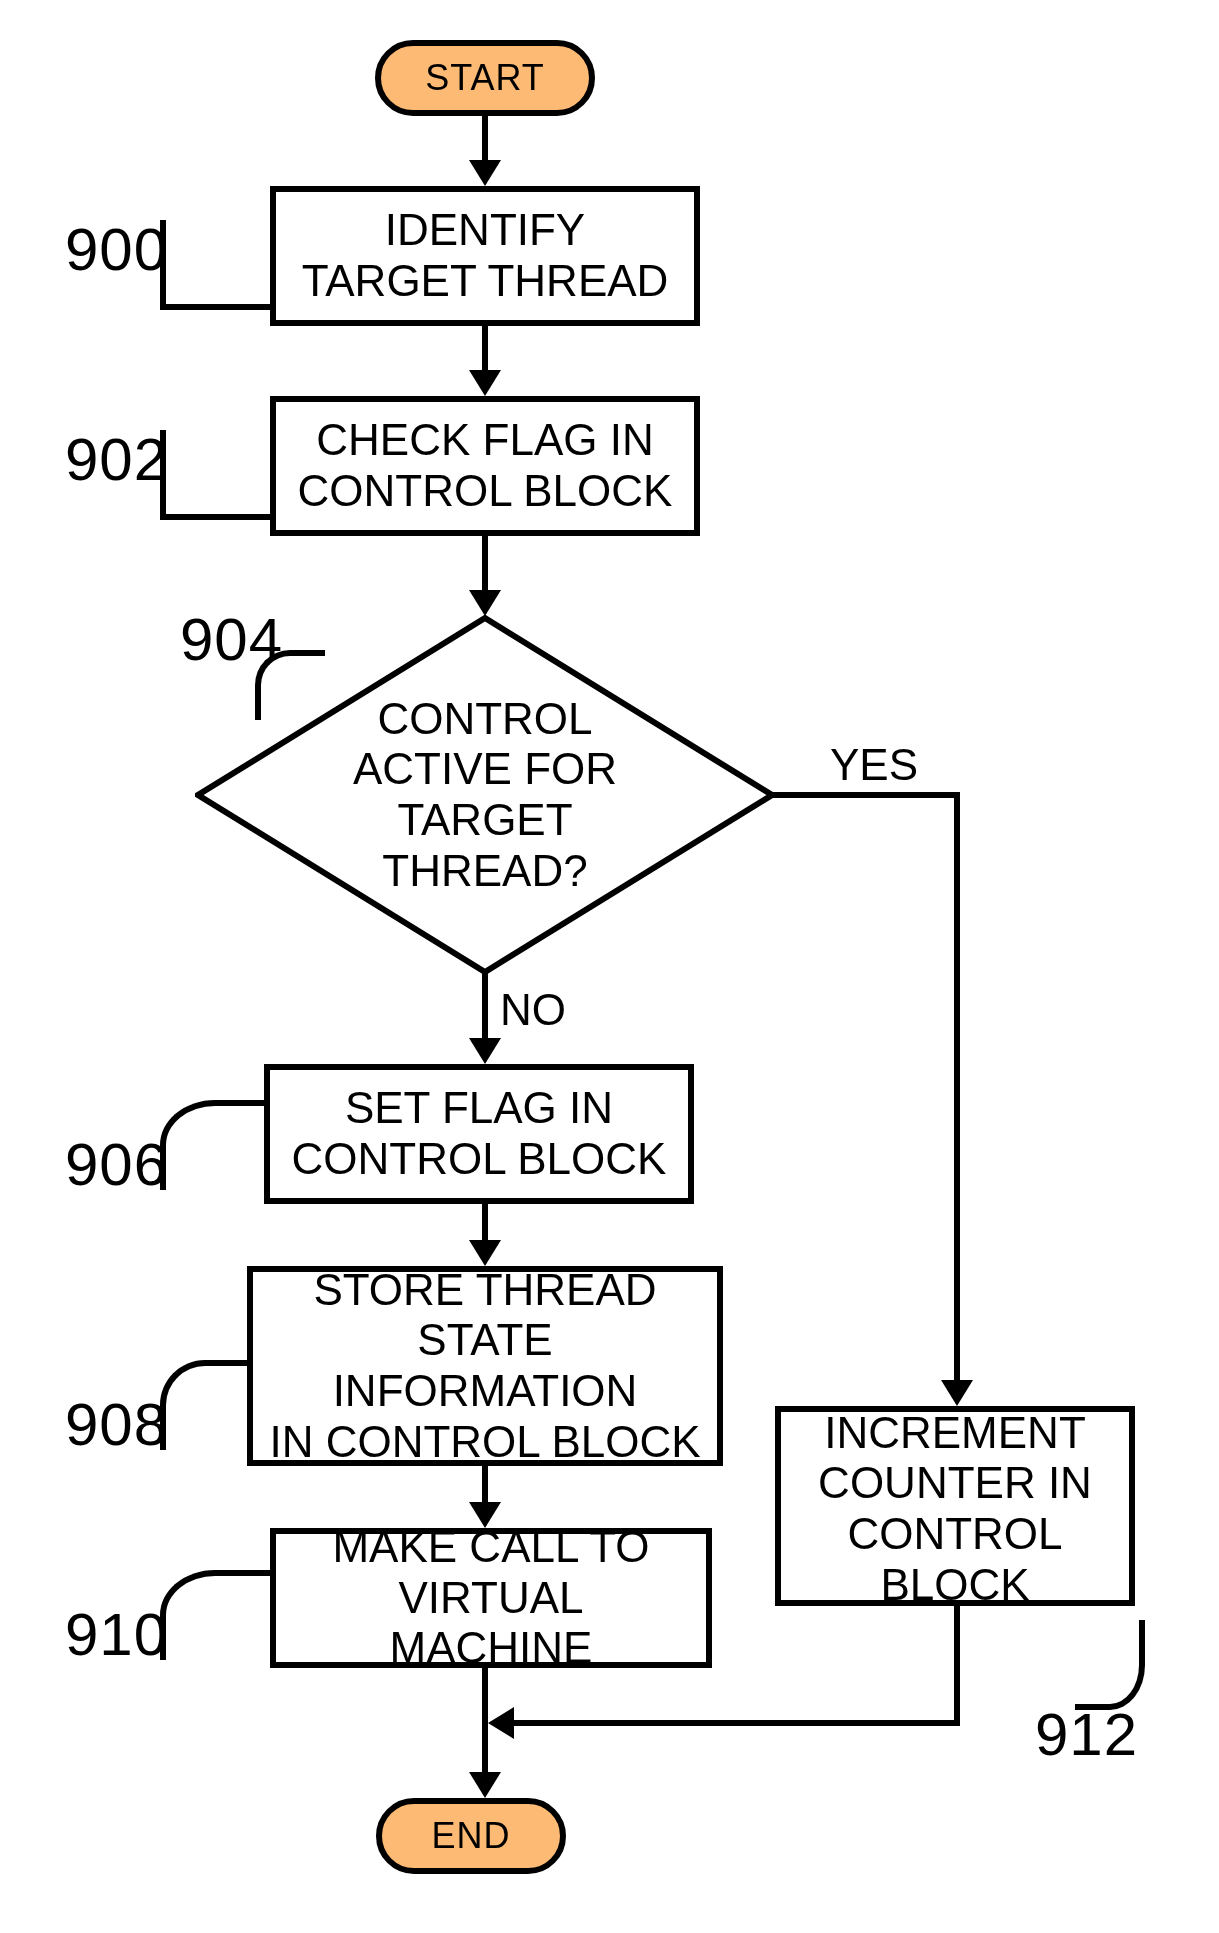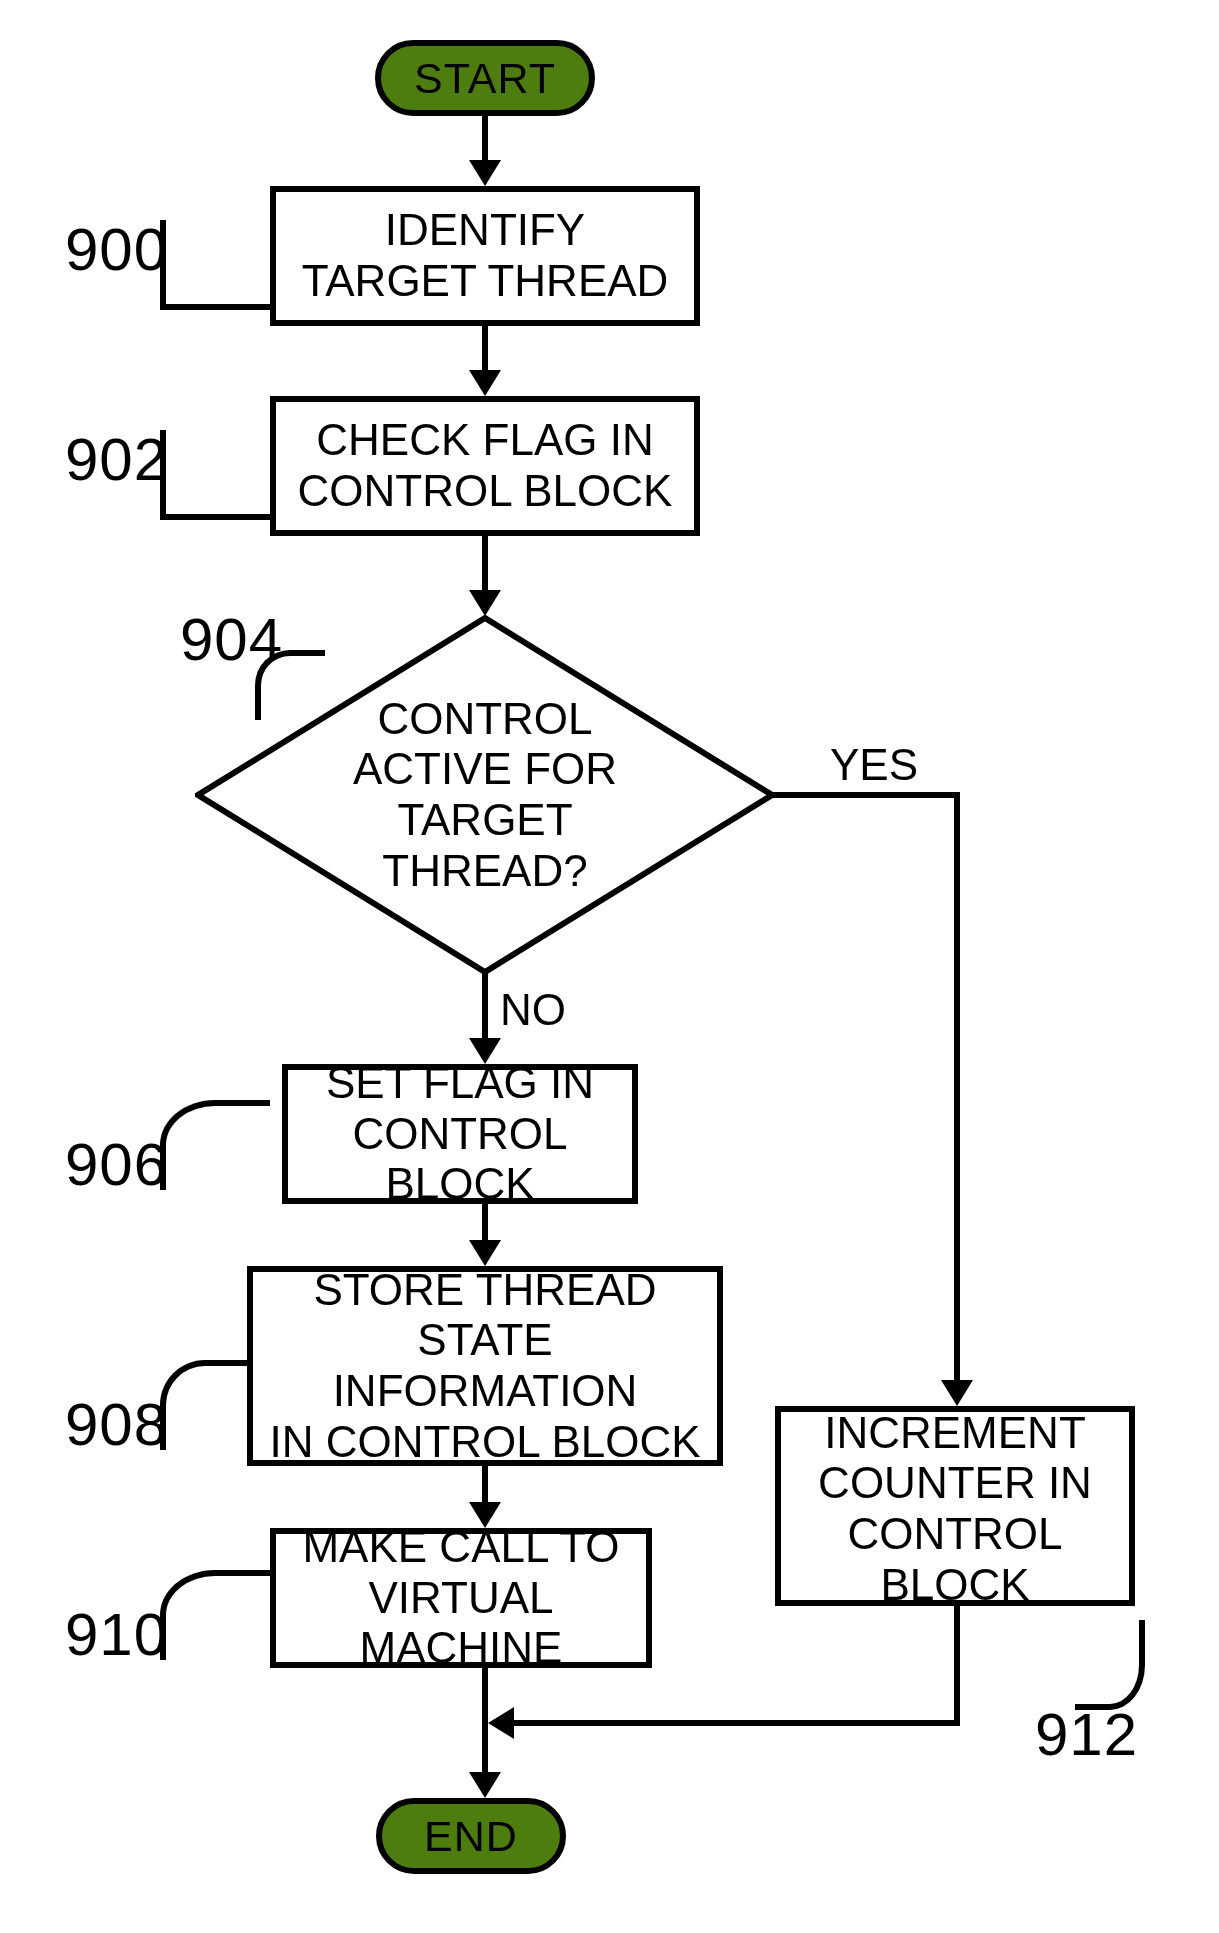--- a/index.html
+++ b/index.html
@@ -15,24 +15,24 @@
     height: 1933px;
     background: #fff;
   }
   .terminal {
     position: absolute;
     border: 6px solid #000;
     border-radius: 40px;
     display: flex;
     align-items: center;
     justify-content: center;
-    font-size: 43px;
+    font-size: 36px;
     font-weight: 400;
     letter-spacing: 1px;
-    background: #4d7c0f;
+    background: #fdba74;
     text-align: center;
   }
   .process {
     position: absolute;
     border: 6px solid #000;
     display: flex;
     align-items: center;
     justify-content: center;
     text-align: center;
     font-size: 44px;
@@ -144,42 +144,42 @@
 
   <div class="edge-label" style="left:830px; top:740px;">YES</div>
   <div class="arrow-line" style="left:772px; top:792px; width:188px; height:6px;"></div>
   <div class="arrow-line" style="left:954px; top:792px; width:6px; height:594px;"></div>
   <div class="arrow-head-down" style="left:941px; top:1380px;"></div>
 
   <div class="edge-label" style="left:500px; top:985px;">NO</div>
   <div class="arrow-line" style="left:482px; top:972px; width:6px; height:72px;"></div>
   <div class="arrow-head-down" style="left:469px; top:1038px;"></div>
 
-  <div class="process" style="left:282px; top:1064px; width:356px; height:140px;">
+  <div class="process" style="left:264px; top:1064px; width:430px; height:140px;">
     <span style="white-space:pre-line;">SET FLAG IN
 CONTROL BLOCK</span>
   </div>
   <div class="ref-label" style="left:65px; top:1130px;">906</div>
   <div class="lead-curve" style="left:160px; top:1100px; width:110px; height:90px; border-bottom:none; border-right:none; border-top-right-radius:0; border-bottom-left-radius:0; border-bottom-right-radius:0;"></div>
 
   <div class="arrow-line" style="left:482px; top:1204px; width:6px; height:42px;"></div>
   <div class="arrow-head-down" style="left:469px; top:1240px;"></div>
 
   <div class="process" style="left:247px; top:1266px; width:476px; height:200px;">
     <span style="white-space:pre-line;">STORE THREAD
 STATE INFORMATION
 IN CONTROL BLOCK</span>
   </div>
   <div class="ref-label" style="left:65px; top:1390px;">908</div>
   <div class="lead-curve" style="left:160px; top:1360px; width:90px; height:90px; border-bottom:none; border-right:none; border-top-right-radius:0; border-bottom-left-radius:0; border-bottom-right-radius:0;"></div>
 
   <div class="arrow-line" style="left:482px; top:1466px; width:6px; height:42px;"></div>
   <div class="arrow-head-down" style="left:469px; top:1502px;"></div>
 
-  <div class="process" style="left:270px; top:1528px; width:382px; height:140px;">
+  <div class="process" style="left:270px; top:1528px; width:442px; height:140px;">
     <span style="white-space:pre-line;">MAKE CALL TO
 VIRTUAL MACHINE</span>
   </div>
   <div class="ref-label" style="left:65px; top:1600px;">910</div>
   <div class="lead-curve" style="left:160px; top:1570px; width:110px; height:90px; border-bottom:none; border-right:none; border-top-right-radius:0; border-bottom-left-radius:0; border-bottom-right-radius:0;"></div>
 
   <div class="process" style="left:775px; top:1406px; width:360px; height:200px;">
     <span style="white-space:pre-line;margin-top:6px;">INCREMENT
 COUNTER IN
 CONTROL BLOCK</span>

